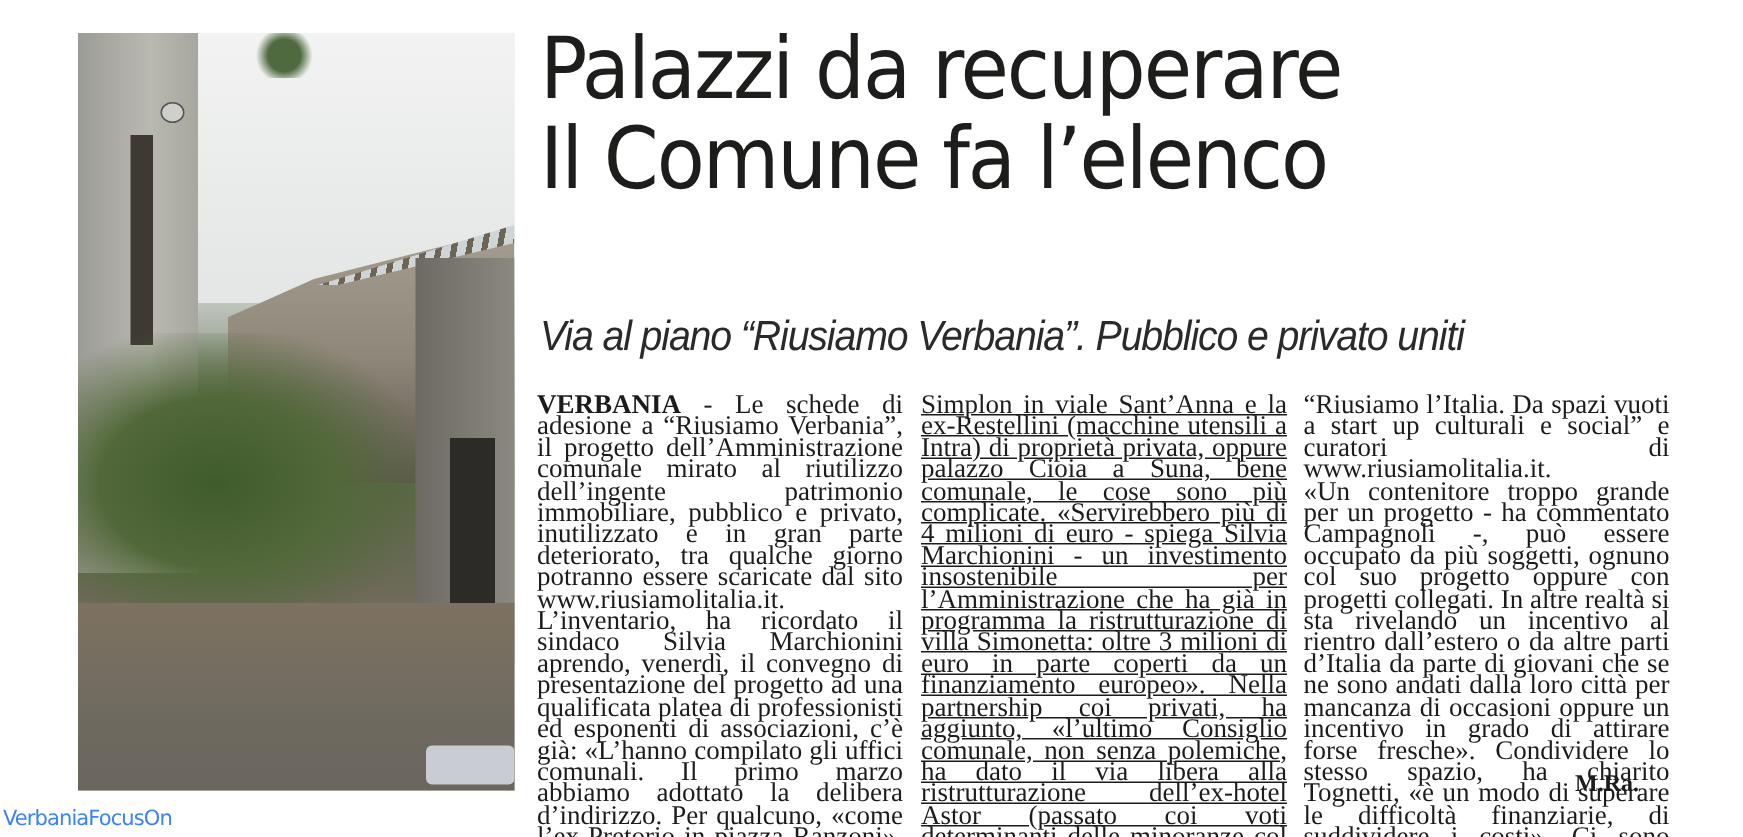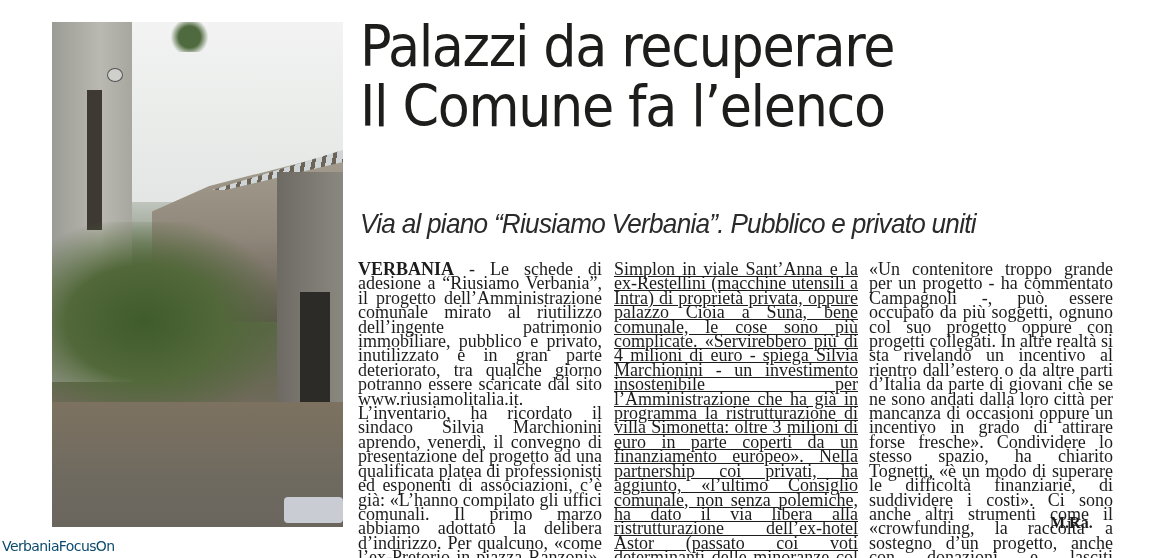--- a/index.html
+++ b/index.html
@@ -43,21 +43,21 @@
       text-align: justify; color: #1c1c1c; hyphens: manual;
     }
     .col p { margin: 0; }
     .col1 { left: 358px; }
     .col2 { left: 614px; text-decoration: underline; }
     .col3 { left: 869px; }
     .lead { font-weight: bold; }
     .signature { position: absolute; left: 1050px; top: 514px; font-weight: bold; font-size: 16px; font-family: "Liberation Serif", serif; }
     .footer {
       position: absolute; left: 2px; top: 538px; font-family: "DejaVu Sans", sans-serif;
-      font-size: 14px; letter-spacing: -0.6px; color: #0c4a6e;
+      font-size: 14px; letter-spacing: -0.6px; color: #3b82f6;
     }
   </style>
 </head>
 <body>
 
 <div class="photo">
   <div class="sky"></div>
   <div class="leaves-top"></div>
   <div class="wall-left"></div>
   <div class="doorway"></div>
@@ -80,18 +80,19 @@
 
 <div class="col col1">
   <p><span class="lead">VERBANIA</span><span> - Le schede di adesione a “Riusiamo Verbania”, il progetto dell’Amministrazione comunale mirato al riutilizzo dell’ingente patrimonio immobiliare, pubblico e privato, inutilizzato e in gran parte deteriorato, tra qualche giorno potranno essere scaricate dal sito www.riusiamolitalia.it. L’inventario, ha ricordato il sindaco Silvia Marchionini aprendo, venerdì, il convegno di presentazione del progetto ad una qualificata platea di professionisti ed esponenti di associazioni, c’è già: «L’hanno compilato gli uffici comunali. Il primo marzo abbiamo adottato la delibera d’indirizzo. Per qualcuno, «come l’ex-Pretorio in piazza Ranzoni», lasciato libero dal Consorzio servizi sociali del Verbano, l’investimento è relativamente gravoso. Basta un’imbiancatura e i locali sarebbero immediatamente utilizzabili. In altri casi come l’ex-birreria</span></p>
 </div>
 
 <div class="col col2">
   <p><span>Simplon in viale Sant’Anna e la ex-Restellini (macchine utensili a Intra) di proprietà privata, oppure palazzo Cioia a Suna, bene comunale, le cose sono più complicate. «Servirebbero più di 4 milioni di euro - spiega Silvia Marchionini - un investimento insostenibile per l’Amministrazione che ha già in programma la ristrutturazione di villa Simonetta: oltre 3 milioni di euro in parte coperti da un finanziamento europeo». Nella partnership coi privati, ha aggiunto, «l’ultimo Consiglio comunale, non senza polemiche, ha dato il via libera alla ristrutturazione dell’ex-hotel Astor (passato coi voti determinanti delle minoranze col Pd spaccato in due, </span><i>Ndr</i><span>)».</span></p>
 </div>
 
 <div class="col col3">
+  <p>“Riusiamo l’Italia. Da spazi vuoti a start up culturali e social” e curatori di www.riusiamolitalia.it.</p>
   <p>«Un contenitore troppo grande per un progetto - ha commentato Campagnoli -, può essere occupato da più soggetti, ognuno col suo progetto oppure con progetti collegati. In altre realtà si sta rivelando un incentivo al rientro dall’estero o da altre parti d’Italia da parte di giovani che se ne sono andati dalla loro città per mancanza di occasioni oppure un incentivo in grado di attirare forse fresche». Condividere lo stesso spazio, ha chiarito Tognetti, «è un modo di superare le difficoltà finanziarie, di suddividere i costi». Ci sono anche altri strumenti come il «crowfunding, la raccolta a sostegno d’un progetto, anche con donazioni e lasciti testamentari».</p>
 </div>
 
 <div class="signature">M.Ra.</div>
 
 <div class="footer">VerbaniaFocusOn</div>
 
 </body></html>

